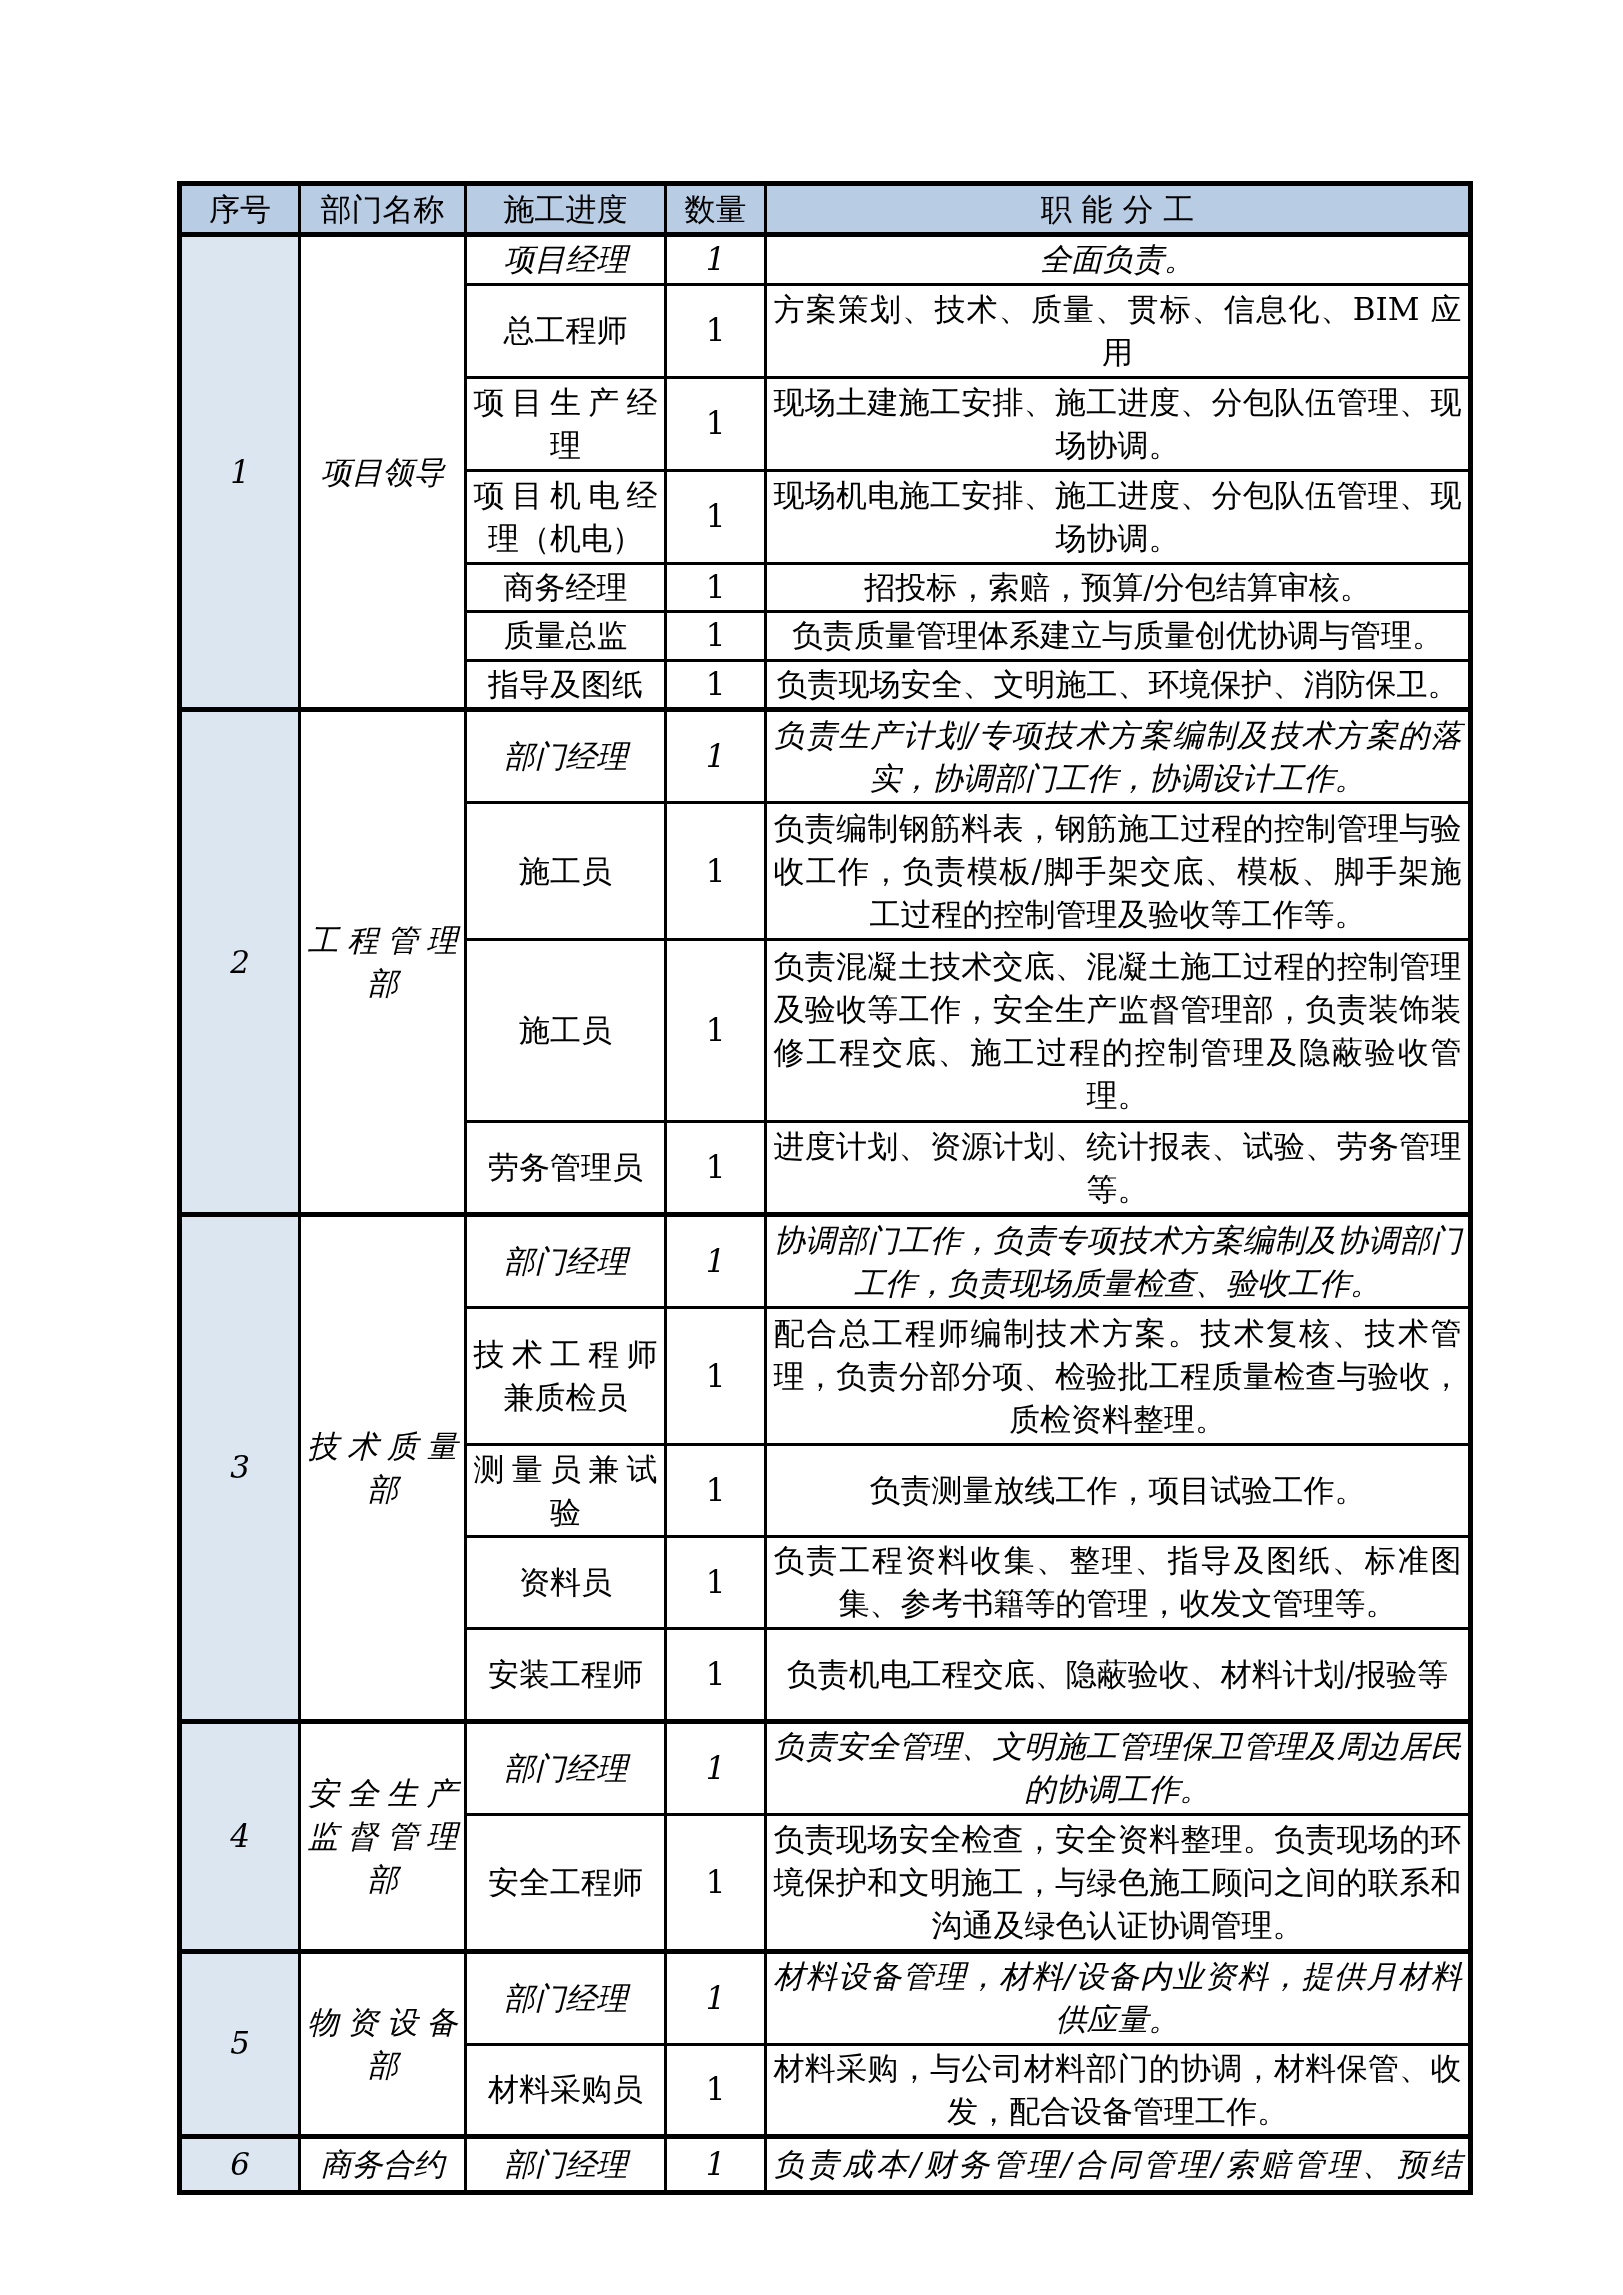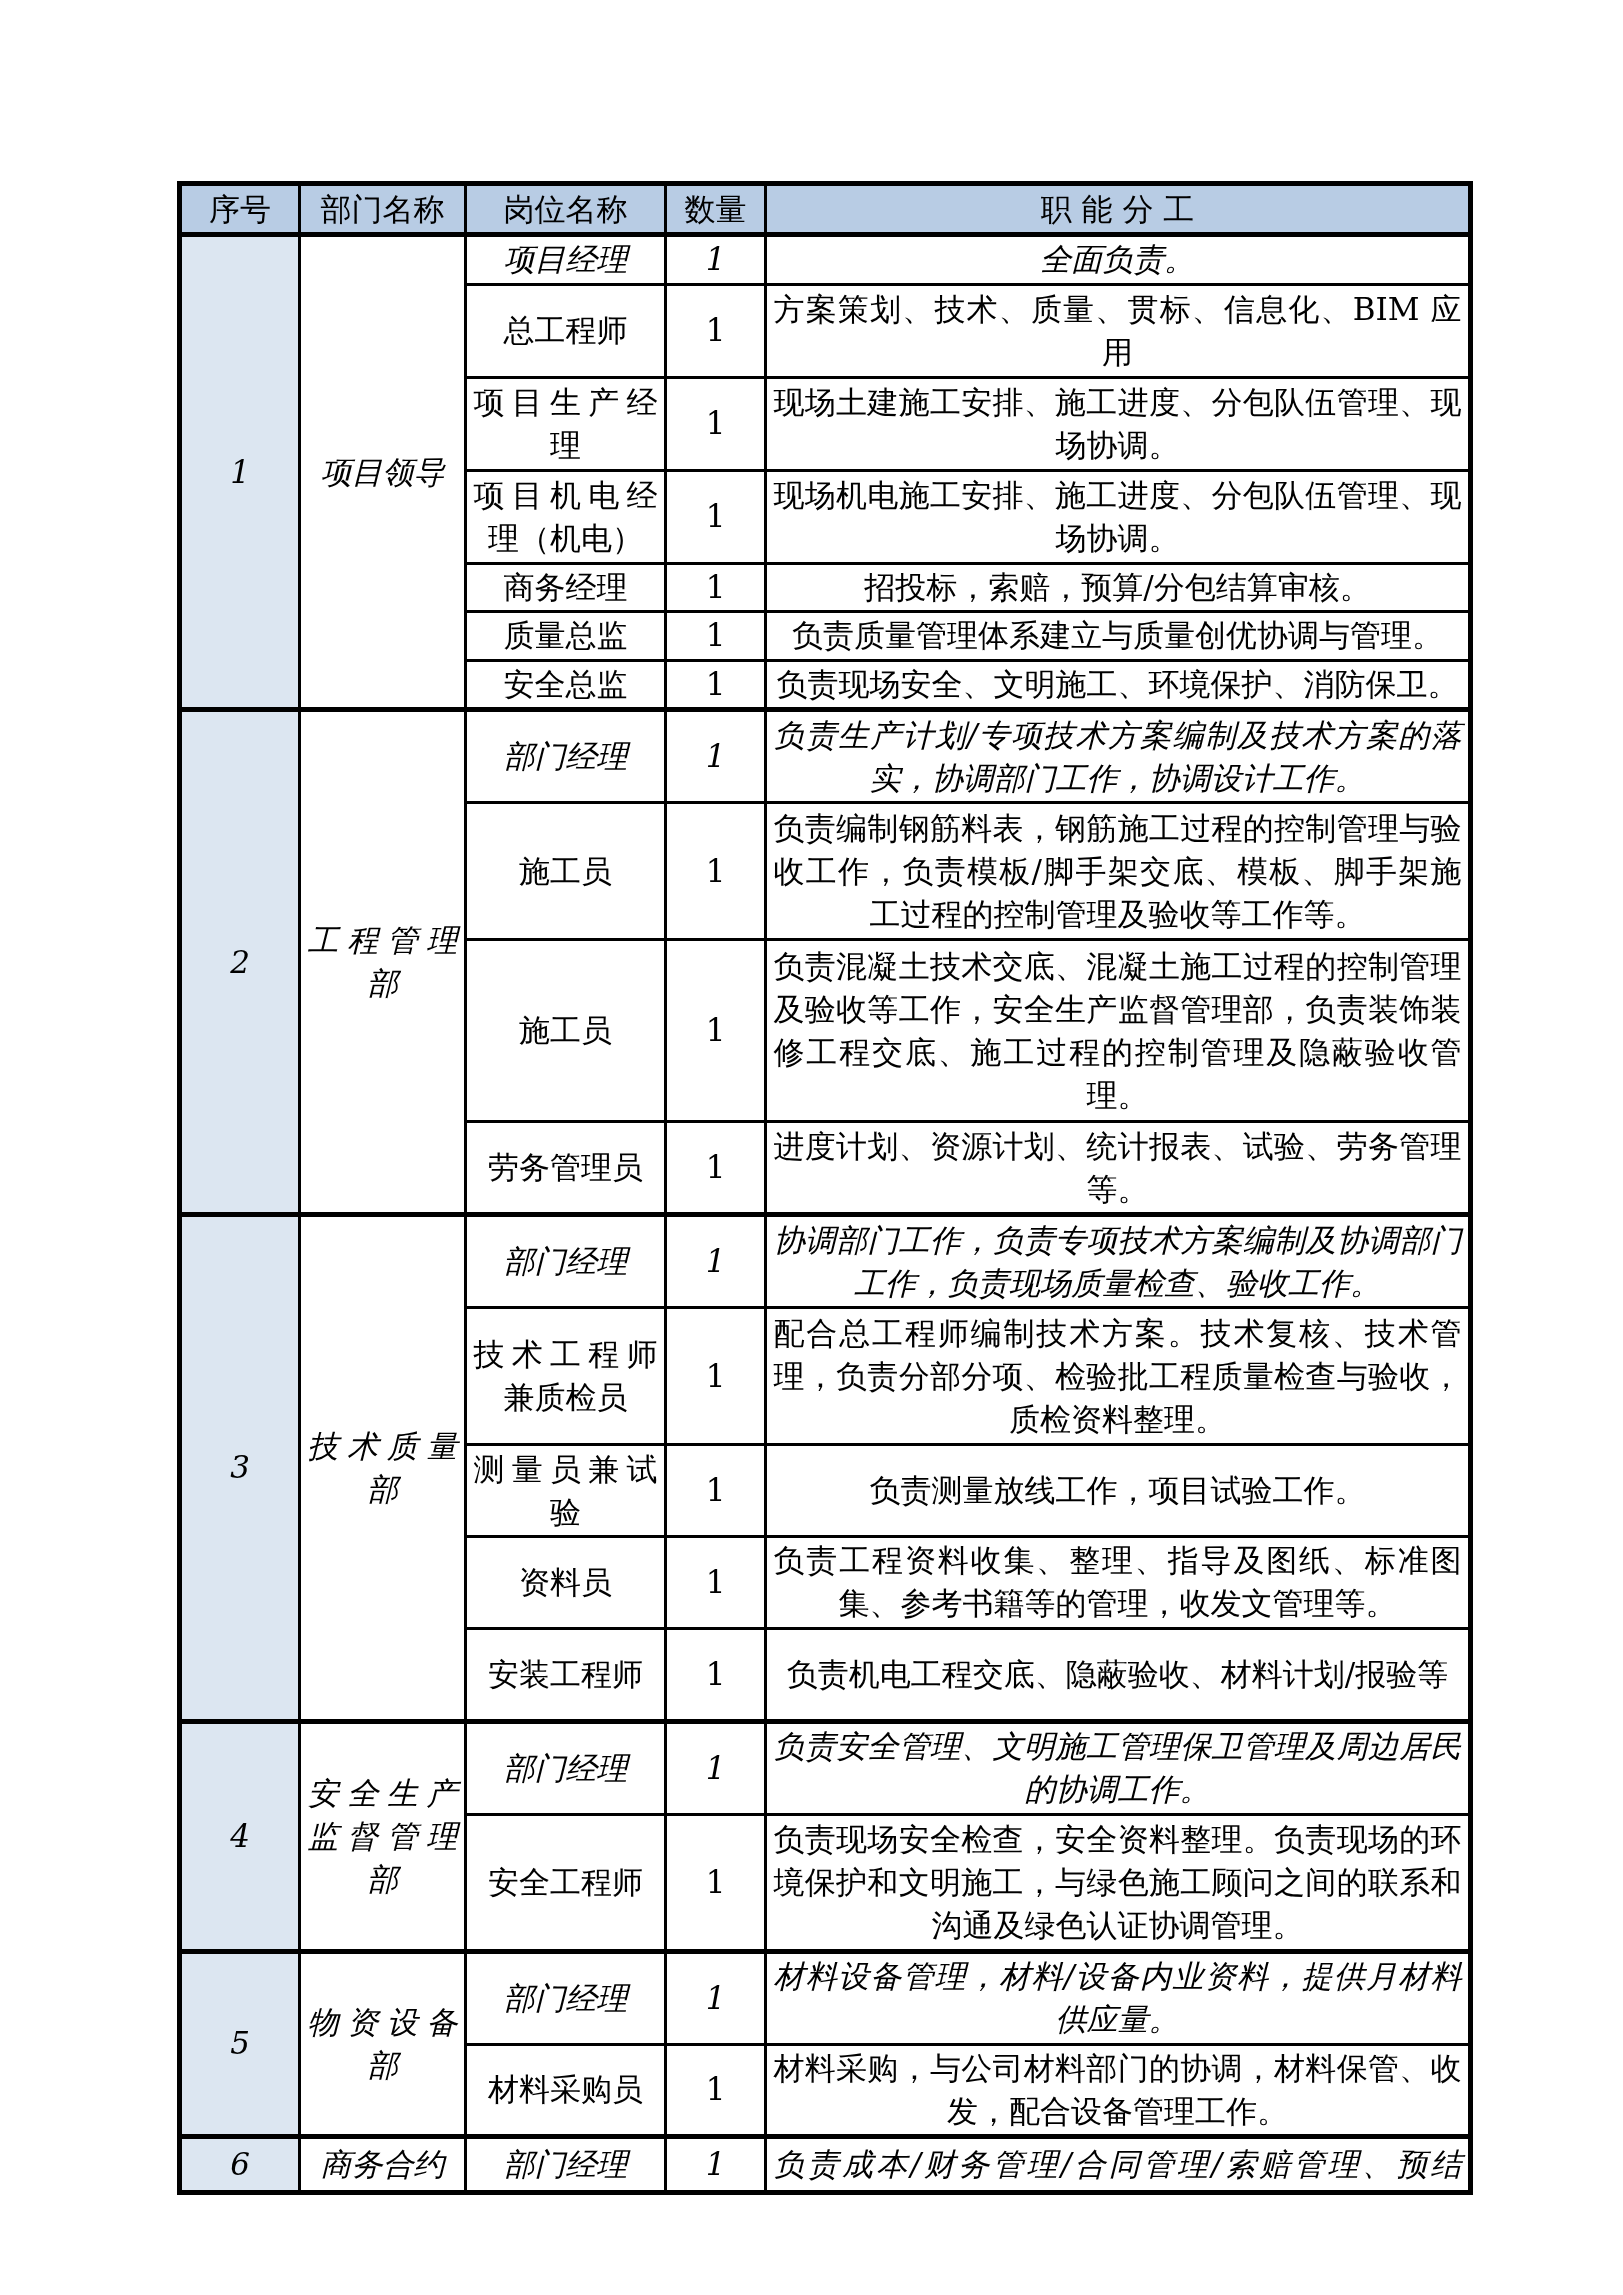--- a/index.html
+++ b/index.html
@@ -66,21 +66,21 @@
       <col style="width:120px">
       <col style="width:166px">
       <col style="width:200px">
       <col style="width:100px">
       <col style="width:705px">
     </colgroup>
     <thead>
       <tr style="height:51px">
         <th>序号</th>
         <th>部门名称</th>
-        <th>岗位名称</th>
+        <th>施工进度</th>
         <th>数量</th>
         <th>职 能 分 工</th>
       </tr>
     </thead>
     <tbody>
 
       <tr class="sec" style="height:48px">
         <td class="no" rowspan="7">1</td>
         <td class="dept" rowspan="7">项目领导</td>
         <td class="pos">项目经理</td>
@@ -106,21 +106,21 @@
         <td class="pos">商务经理</td>
         <td class="qty">1</td>
         <td class="duty">招投标，索赔，预算/分包结算审核。</td>
       </tr>
       <tr style="height:48px">
         <td class="pos">质量总监</td>
         <td class="qty">1</td>
         <td class="duty">负责质量管理体系建立与质量创优协调与管理。</td>
       </tr>
       <tr style="height:48px">
-        <td class="pos">安全总监</td>
+        <td class="pos">指导及图纸</td>
         <td class="qty">1</td>
         <td class="duty">负责现场安全、文明施工、环境保护、消防保卫。</td>
       </tr>
 
       <tr class="sec" style="height:93px">
         <td class="no" rowspan="4">2</td>
         <td class="dept" rowspan="4">工程管理部</td>
         <td class="pos">部门经理</td>
         <td class="qty">1</td>
         <td class="duty">负责生产计划/专项技术方案编制及技术方案的落实，协调部门工作，协调设计工作。</td>

